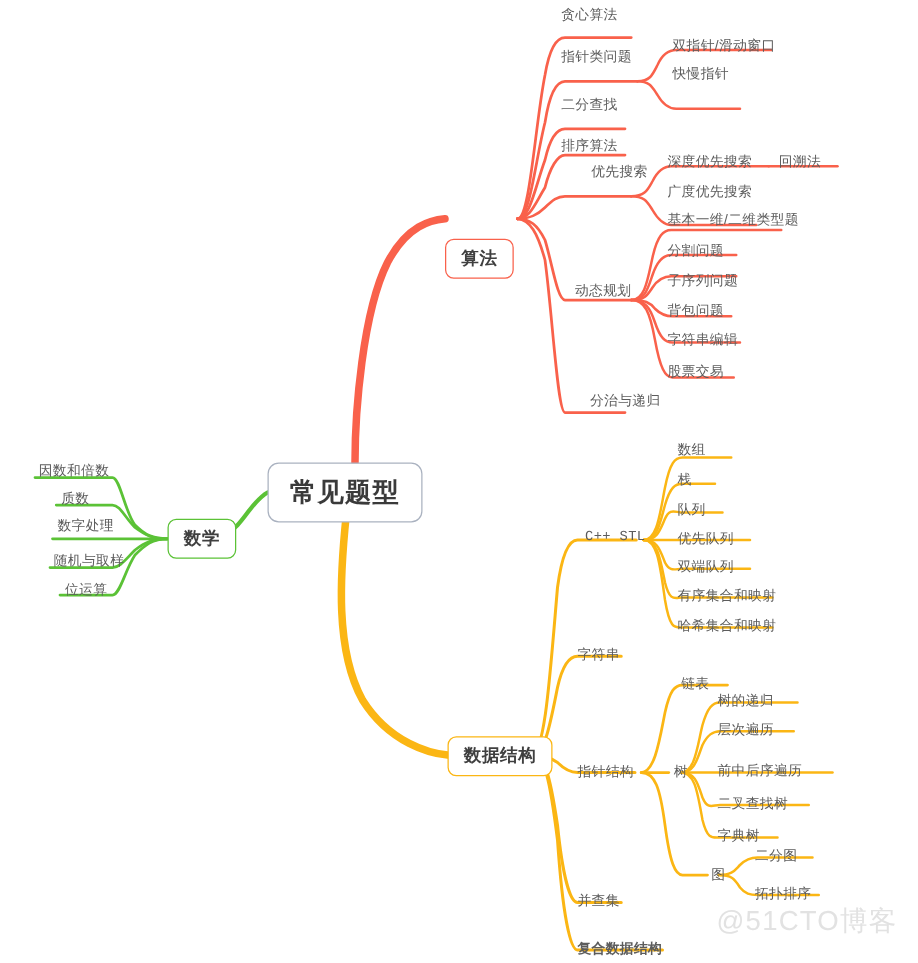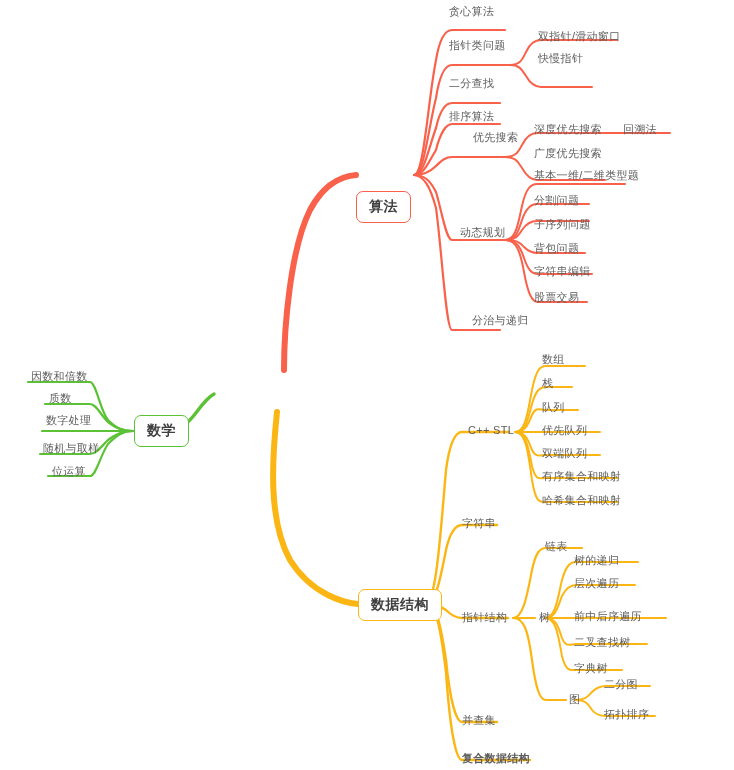--- a/index.html
+++ b/index.html
@@ -165,20 +165,21 @@
 
     <g stroke="#5bc236" fill="none" stroke-width="2.2" stroke-linecap="round">
       <path d="M134,431 C122,431 116,428 108,420 C100,410 96,382 90,382 L28,382"></path>
       <path d="M134,431 C122,431 116,428 108,422 C100,414 96,404 90,404 L45,404"></path>
       <path d="M134,431 L42,431"></path>
       <path d="M134,431 C122,431 116,434 108,440 C100,448 96,454 90,454 L40,454"></path>
       <path d="M134,431 C122,431 116,436 108,444 C100,456 96,476 90,476 L48,476"></path>
     </g>
   </svg>
 
+  <div class="node root" style="left:214px;top:370px;">常见题型</div>
 
   <div class="node branch red" style="left:356px;top:159px;margin-top:32px;">算法</div>
 
   <div class="node branch orange" style="left:358px;top:589px;">数据结构</div>
 
   <div class="node branch green" style="left:134px;top:415px;">数学</div>
 
   <div class="node leaf" style="left:448px;top:4px;">贪心算法</div>
 
   <div class="node leaf" style="left:448px;top:38px;">指针类问题</div>
@@ -208,21 +209,21 @@
   <div class="node leaf" style="left:533px;top:217px;">子序列问题</div>
 
   <div class="node leaf" style="left:533px;top:241px;">背包问题</div>
 
   <div class="node leaf" style="left:533px;top:264px;">字符串编辑</div>
 
   <div class="node leaf" style="left:533px;top:290px;">股票交易</div>
 
   <div class="node leaf" style="left:471px;top:313px;">分治与递归</div>
 
-  <div class="node leaf" style="left:467px;top:424px;">C++ STL</div>
+  <div class="node leaf" style="left:467px;top:424px;font-family:Liberation Mono, monospace;">C++ STL</div>
 
   <div class="node leaf" style="left:541px;top:352px;">数组</div>
 
   <div class="node leaf" style="left:541px;top:376px;">栈</div>
 
   <div class="node leaf" style="left:541px;top:400px;">队列</div>
 
   <div class="node leaf" style="left:541px;top:423px;">优先队列</div>
 
   <div class="node leaf" style="left:541px;top:446px;">双端队列</div>
@@ -262,14 +263,15 @@
   <div class="node leaf" style="left:30px;top:369px;">因数和倍数</div>
 
   <div class="node leaf" style="left:48px;top:391px;">质数</div>
 
   <div class="node leaf" style="left:45px;top:413px;">数字处理</div>
 
   <div class="node leaf" style="left:42px;top:441px;">随机与取样</div>
 
   <div class="node leaf" style="left:51px;top:464px;">位运算</div>
 
+  <div class="watermark">@51CTO博客</div>
 
 </div>
 
 </body></html>

